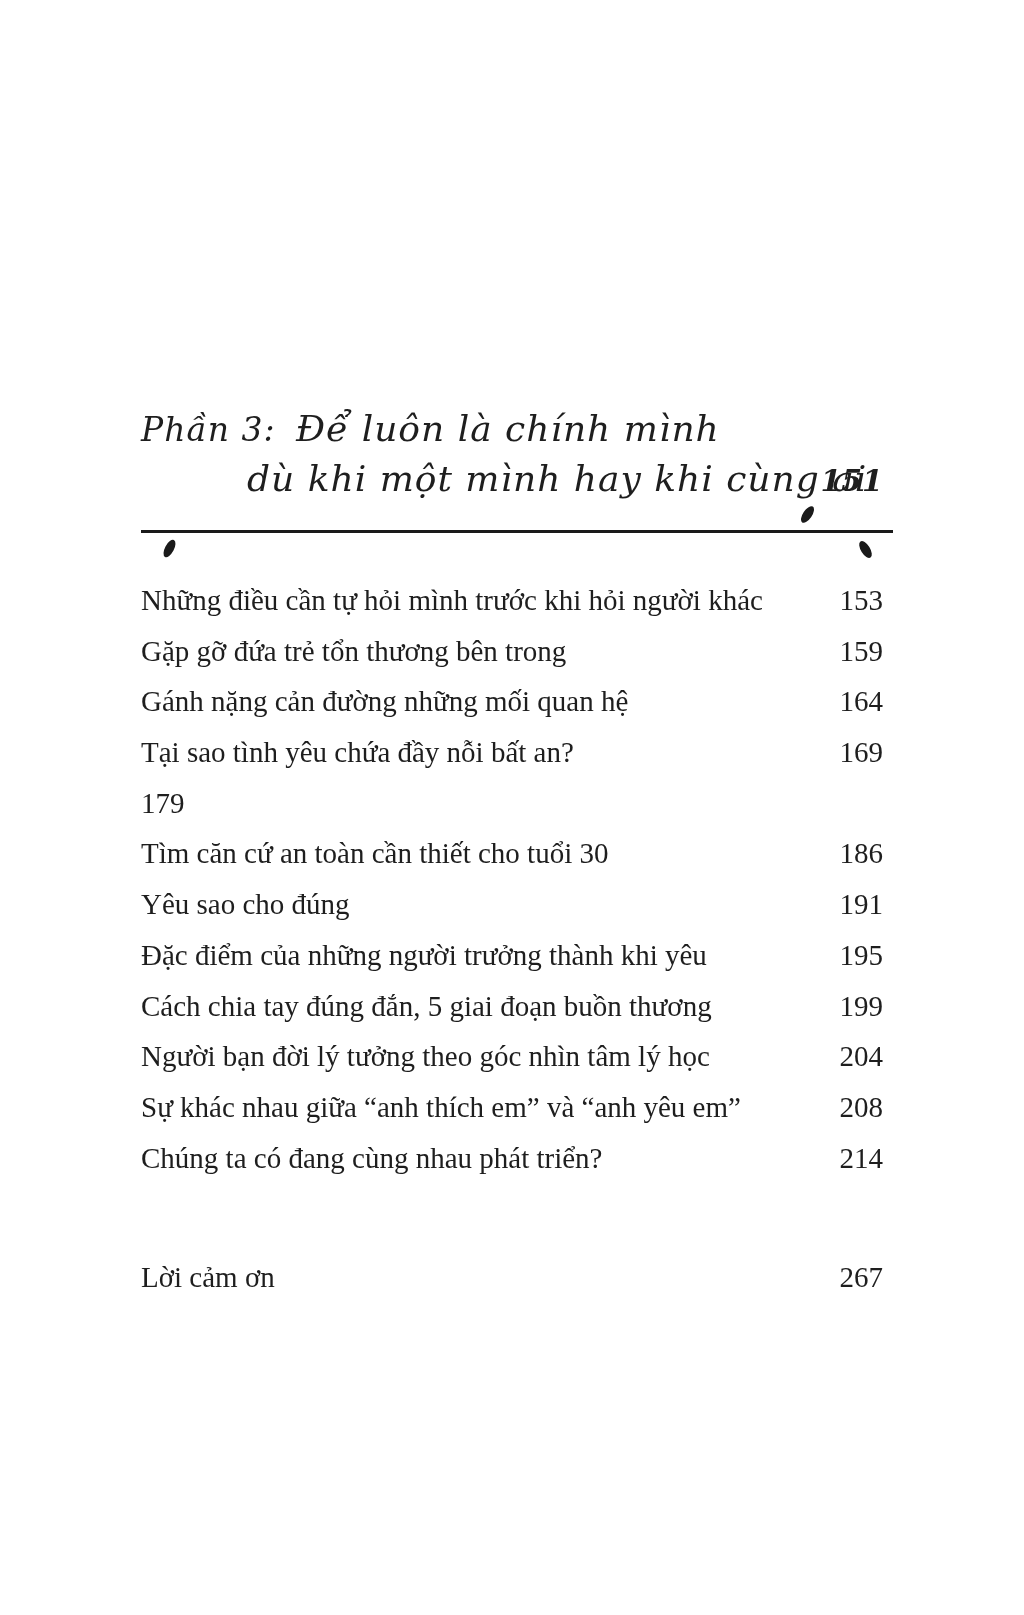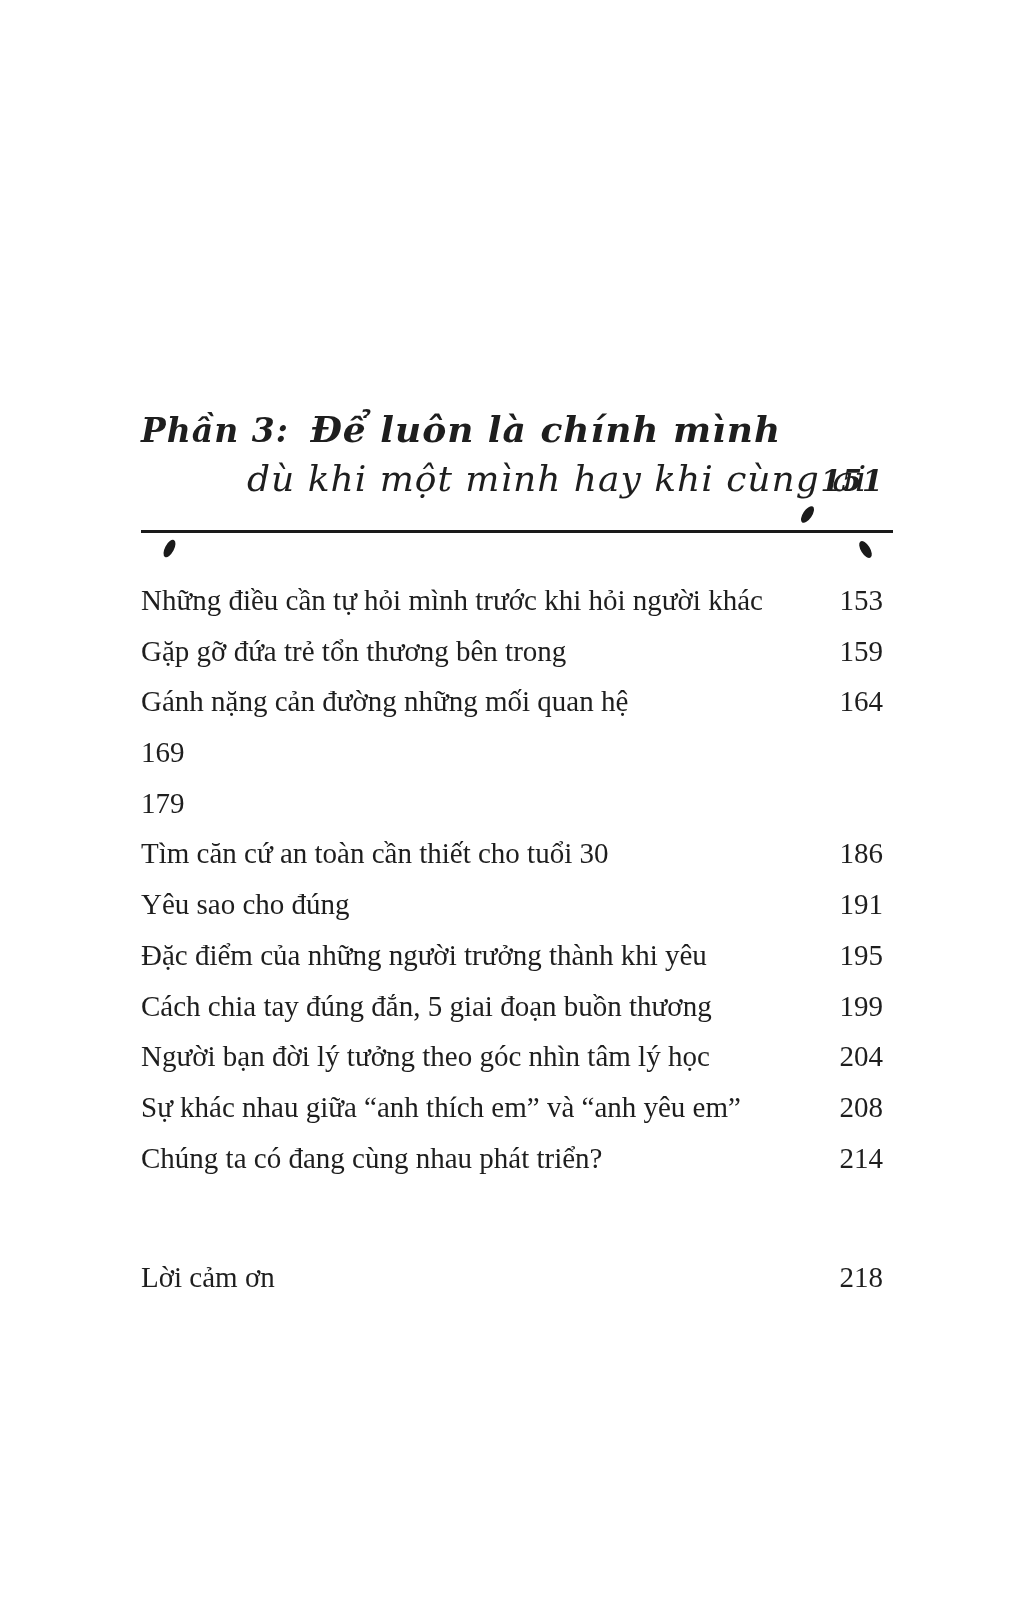--- a/index.html
+++ b/index.html
@@ -24,21 +24,21 @@
   }
 
   
   .header-line1 {
     position: absolute;
     left: 141px;
     top: 408px;
     width: 760px;
     font-family: "DejaVu Serif", serif;
     font-style: italic;
-    font-weight: 700;
+    font-weight: 400;
     font-size: 36px;
     letter-spacing: 1px;
     white-space: nowrap;
   }
   .header-part-label {
     font-size: 33px;
     margin-right: 8px;
   }
   .header-line2 {
     position: absolute;
@@ -135,20 +135,21 @@
     </div>
     <div class="toc-row">
       <span class="toc-title">Gặp gỡ đứa trẻ tổn thương bên trong</span>
       <span class="toc-page">159</span>
     </div>
     <div class="toc-row">
       <span class="toc-title">Gánh nặng cản đường những mối quan hệ</span>
       <span class="toc-page">164</span>
     </div>
     <div class="toc-row">
+      <span class="toc-title">Tại sao tình yêu chứa đầy nỗi bất an?</span>
       <span class="toc-page">169</span>
     </div>
     <div class="toc-row">
       <span class="toc-page">179</span>
     </div>
     <div class="toc-row">
       <span class="toc-title">Tìm căn cứ an toàn cần thiết cho tuổi 30</span>
       <span class="toc-page">186</span>
     </div>
     <div class="toc-row">
@@ -173,17 +174,17 @@
     </div>
     <div class="toc-row">
       <span class="toc-title">Chúng ta có đang cùng nhau phát triển?</span>
       <span class="toc-page">214</span>
     </div>
   </div>
 
   <div class="toc-ack">
     <div class="toc-row">
       <span class="toc-title">Lời cảm ơn</span>
-      <span class="toc-page">218</span>
+      <span class="toc-page">267</span>
     </div>
   </div>
 
 </div>
 
 </body></html>

